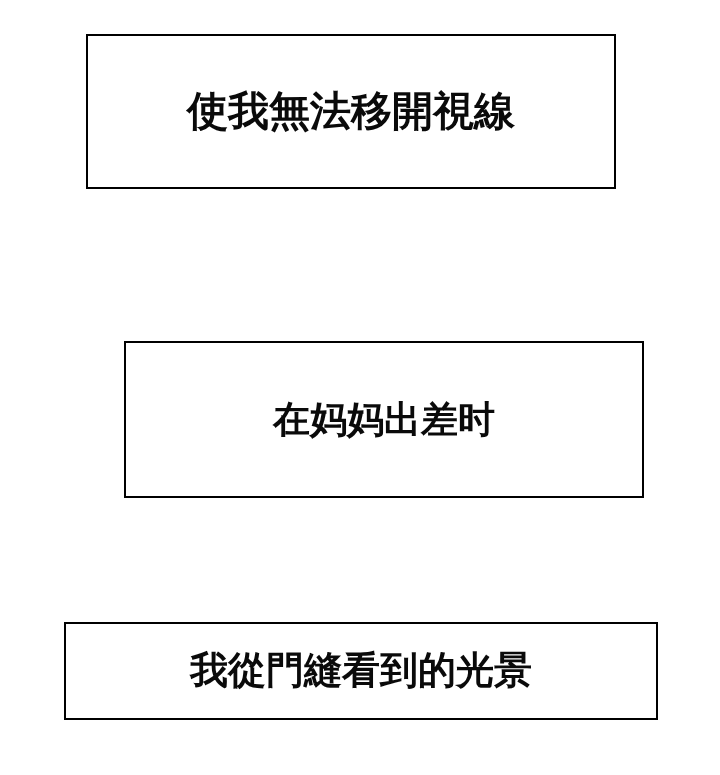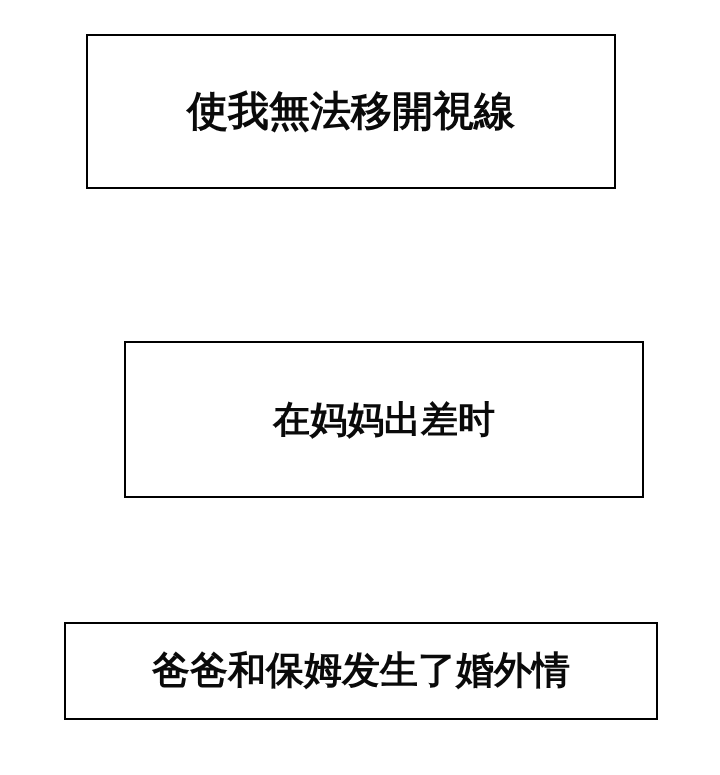--- a/index.html
+++ b/index.html
@@ -67,16 +67,16 @@
 
   <div class="caption caption-1">
     <span class="line">使我無法移開視線</span>
   </div>
 
   <div class="caption caption-2">
     <span class="line">在妈妈出差时</span>
   </div>
 
   <div class="caption caption-3">
-    <span class="line">爸爸和保姆发生了婚外情</span>
+    <span class="line">我從門縫看到的光景</span>
   </div>
 
 </div>
 
 </body></html>

